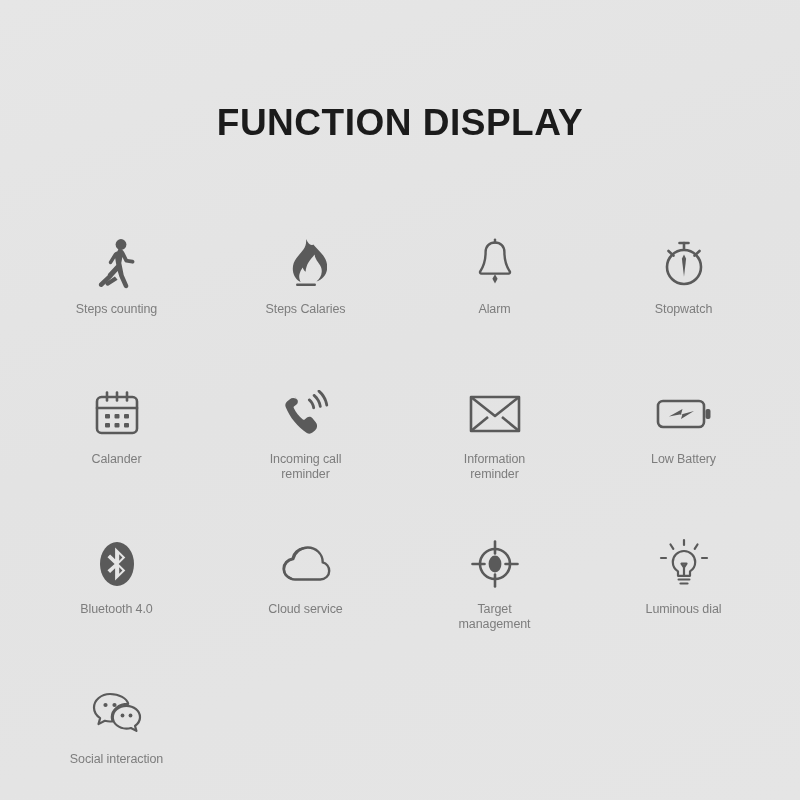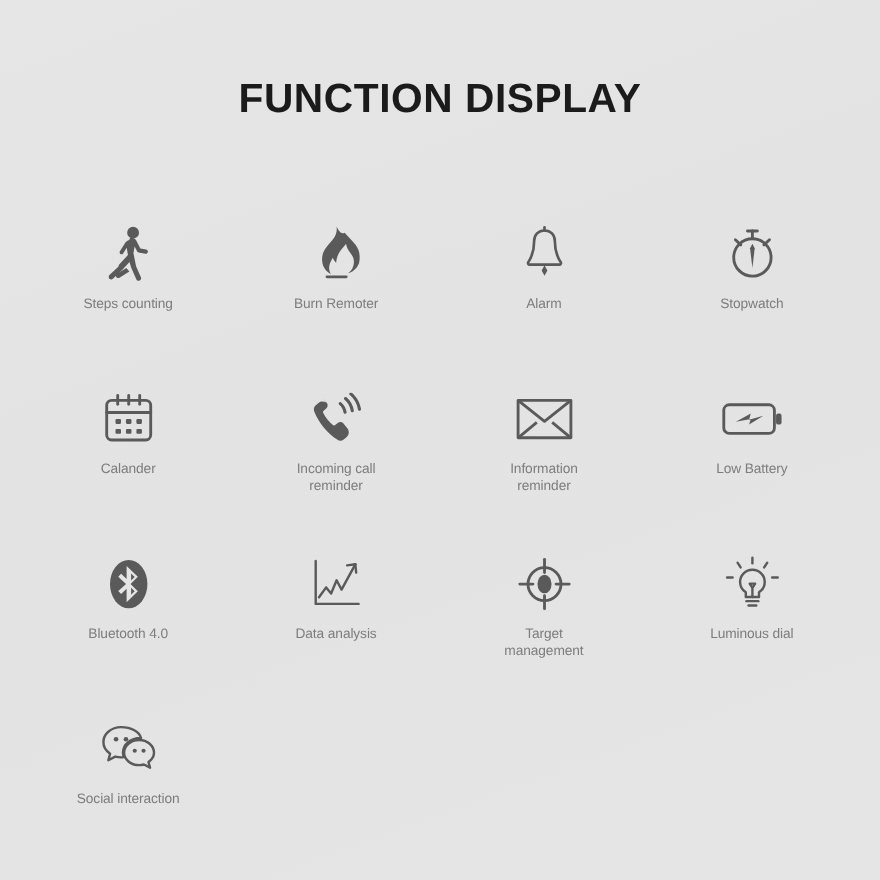--- a/index.html
+++ b/index.html
@@ -21,21 +21,21 @@
     width: 800px;
     height: 800px;
     position: relative;
     background: linear-gradient(160deg, #e6e6e6 0%, #e3e3e3 45%, #e5e5e5 100%);
   }
 
   
   .title-wrap {
     width: 100%;
     text-align: center;
-    padding-top: 70px;
+    padding-top: 103px;
   }
   .page-title {
     font-size: 37px;
     font-weight: bold;
     letter-spacing: 0.5px;
     color: #1b1b1b;
     margin: 0;
     line-height: 1.1;
     font-family: "Liberation Sans", sans-serif;
   }
@@ -108,21 +108,21 @@
 
     <div class="feature row-1">
       <div class="icon-box">
         <svg width="42" height="52" viewBox="0 0 42 52">
           <g fill="#5a5a5a">
             <path d="M21 1c.6 4.2-.6 7.6-2.6 10.6-2.1 3.1-5 5.7-7.2 8.8-2.3 3.2-3.8 7-3.3 12.1.5 5.3 3.6 9.5 7.8 11.6-1.3-2.4-1.8-5-1.3-7.6.5-2.7 1.9-4.9 3.2-7.1.7 1.9 1.7 3.4 3 4.4.3-3.7 1.3-6.8 3-9.5 1.7-2.8 4-5 6-7.7.3 2.3 1.1 4.2 2.2 5.9 1.1 1.7 2.4 3.2 3.4 5 1 1.8 1.7 3.9 1.5 6.5-.2 3.9-2.3 7.3-5.2 9.4 5.5-1.5 9.6-6 10.5-11.6.9-5.6-1-10.4-3.8-14.3-2.9-4-6.7-7.2-9.9-11C25.5 8.5 22.9 5.2 21 1z"></path>
             <rect x="11" y="45.5" width="20" height="2.4" rx="1.2"></rect>
           </g>
         </svg>
       </div>
-      <div class="feature-label">Burn Remoter</div>
+      <div class="feature-label">Steps Calaries</div>
     </div>
 
 
     <div class="feature row-1">
       <div class="icon-box">
         <svg width="44" height="52" viewBox="0 0 44 52">
           <g fill="none" stroke="#5a5a5a" stroke-width="2.4" stroke-linejoin="round" stroke-linecap="round">
             <path d="M22 4.5c-5.6 0-9.4 4-9.4 9.6 0 7.5-1.6 13.6-5.3 19.2-.7 1 0 2.3 1.2 2.3h27c1.2 0 1.9-1.3 1.2-2.3-3.7-5.6-5.3-11.7-5.3-19.2 0-5.6-3.8-9.6-9.4-9.6z"></path>
             <path d="M22 1.6v3"></path>
           </g>
@@ -219,34 +219,32 @@
       <div class="icon-box">
         <svg width="42" height="52" viewBox="0 0 42 52">
           <ellipse cx="21" cy="26" rx="17" ry="22" fill="#5a5a5a"></ellipse>
           <path d="M18.6 26L11.5 19.3l2.6-2.7 5 4.7V9.5l10.2 9.9-6.6 6.6 6.6 6.6-10.2 9.9V30.2l-5 4.7-2.6-2.7 7.1-6.2zm4.6-9.7v6.4l3.2-3.1-3.2-3.3zm0 13v6.4l3.2-3.1-3.2-3.3z" fill="#e5e5e5"></path>
         </svg>
       </div>
       <div class="feature-label">Bluetooth 4.0</div>
     </div>
 
 
-
     <div class="feature row-3">
       <div class="icon-box">
-        <svg width="48" height="46" viewBox="0 0 48 46">
-          <g fill="none" stroke="#5a5a5a" stroke-width="2.2" stroke-linecap="round" stroke-linejoin="round">
-            <path d="M5 2v39h39"></path>
-            <path d="M8 35l6.5-9 4.5 5.5 5-12 4.5 8.5L41 5"></path>
-            <path d="M41 5l-7.5 1"></path>
-            <path d="M41 5l.8 7.5"></path>
-          </g>
-        </svg>
-      </div>
-      <div class="feature-label">Data analysis</div>
-    </div>
+        <svg width="56" height="42" viewBox="0 0 56 42">
+          <g fill="none" stroke="#5a5a5a" stroke-width="2.4" stroke-linejoin="round" stroke-linecap="round">
+            <path d="M17 36.5c-6.1 0-11-4.6-11-10.3 0-5.2 4-9.5 9.3-10.2C16.8 9.4 22.7 4.5 29.8 4.5c8.2 0 14.9 6.5 14.9 14.5v.4c3.8 1.1 6.5 4.5 6.5 8.5 0 4.8-4 8.6-8.9 8.6z"></path>
+            <path d="M13.5 35.6c-4.6-1.3-7.9-5.3-7.9-10 0-5 3.8-9.2 8.9-10 1-5.3 5.5-9.5 11.1-10.4"></path>
+          </g>
+        </svg>
+      </div>
+      <div class="feature-label">Cloud service</div>
+    </div>
+
 
     <div class="feature row-3">
       <div class="icon-box">
         <svg width="48" height="48" viewBox="0 0 48 48">
           <g fill="none" stroke="#5a5a5a" stroke-width="2.6" stroke-linecap="round">
             <circle cx="24" cy="24" r="15"></circle>
             <path d="M24 1.5v12"></path>
             <path d="M24 34.5v12"></path>
             <path d="M1.5 24h12"></path>
             <path d="M34.5 24h12"></path>

